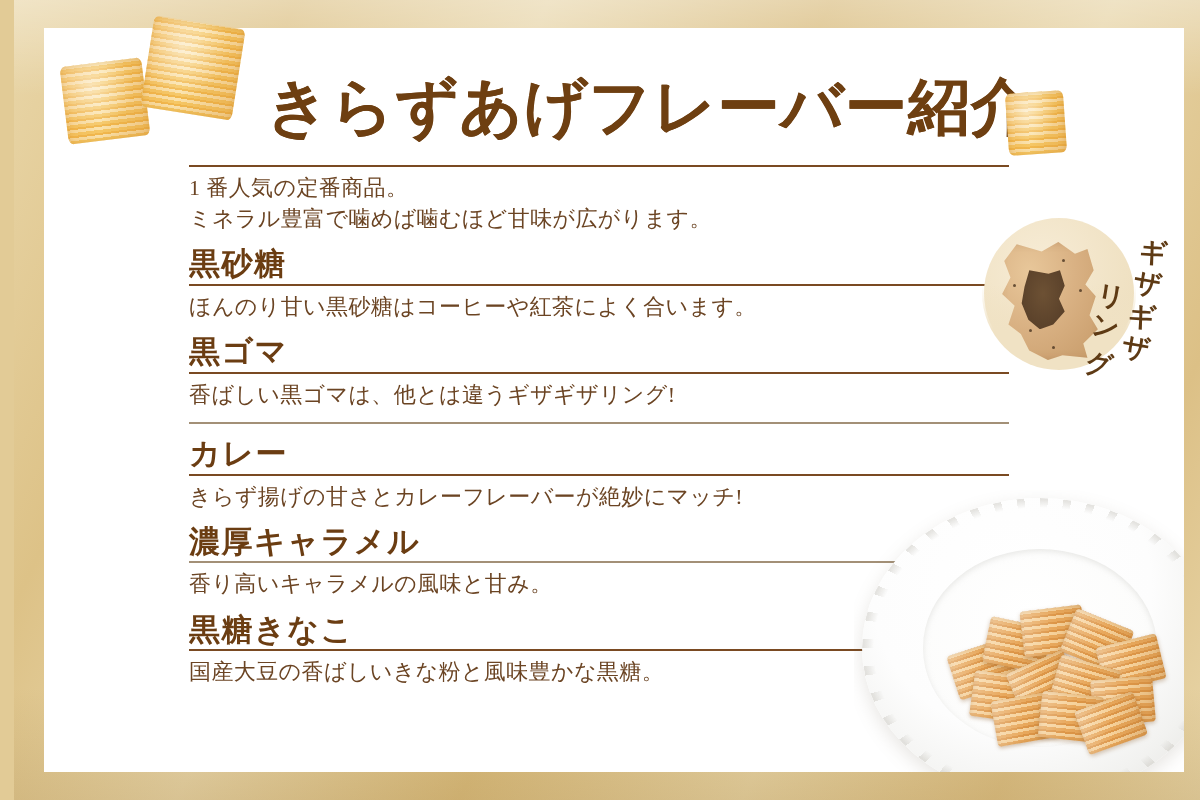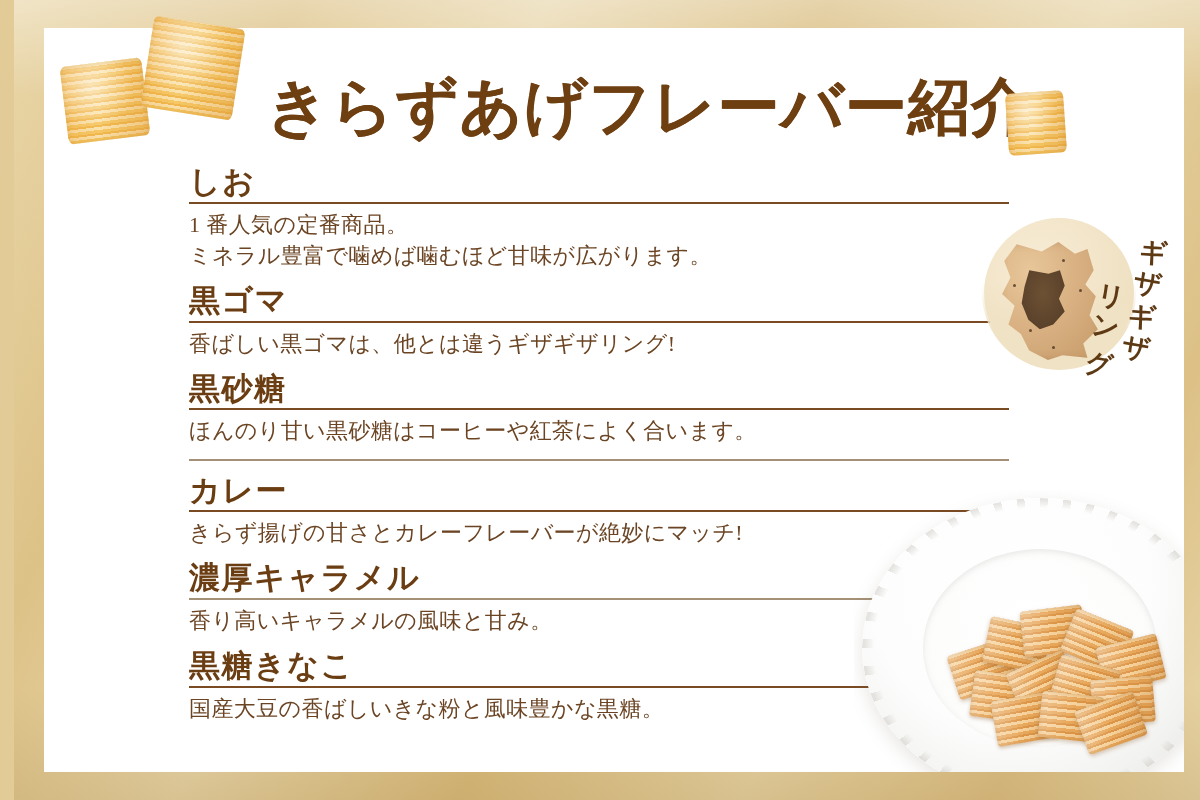--- a/index.html
+++ b/index.html
@@ -180,41 +180,40 @@
 
   <div class="frame"></div>
 
   <div class="card">
 
     <div class="title" data-bind="page.title">きらずあげフレーバー紹介</div>
 
     <div class="list">
 
       <div class="row">
-        <div class="flavor-name" data-bind="flavors.0.name">しお</div>
         <div class="rule"></div>
         <div class="flavor-desc">
           <span class="l" data-bind="flavors.0.lines.0">1 番人気の定番商品。</span>
           <span class="l" data-bind="flavors.0.lines.1">ミネラル豊富で噛めば噛むほど甘味が広がります。</span>
         </div>
       </div>
 
       <div class="row">
+        <div class="flavor-name" data-bind="flavors.2.name">黒砂糖</div>
+        <div class="rule"></div>
+        <div class="flavor-desc">
+          <span class="l" data-bind="flavors.2.lines.0">ほんのり甘い黒砂糖はコーヒーや紅茶によく合います。</span>
+        </div>
+      </div>
+
+      <div class="row">
         <div class="flavor-name" data-bind="flavors.1.name">黒ゴマ</div>
         <div class="rule"></div>
         <div class="flavor-desc">
           <span class="l" data-bind="flavors.1.lines.0">香ばしい黒ゴマは、他とは違うギザギザリング!</span>
-        </div>
-      </div>
-
-      <div class="row">
-        <div class="flavor-name" data-bind="flavors.2.name">黒砂糖</div>
-        <div class="rule"></div>
-        <div class="flavor-desc">
-          <span class="l" data-bind="flavors.2.lines.0">ほんのり甘い黒砂糖はコーヒーや紅茶によく合います。</span>
         </div>
       </div>
 
       <div class="row">
         <div class="rule soft"></div>
       </div>
 
       <div class="row">
         <div class="flavor-name" data-bind="flavors.4.name">カレー</div>
         <div class="rule"></div>

